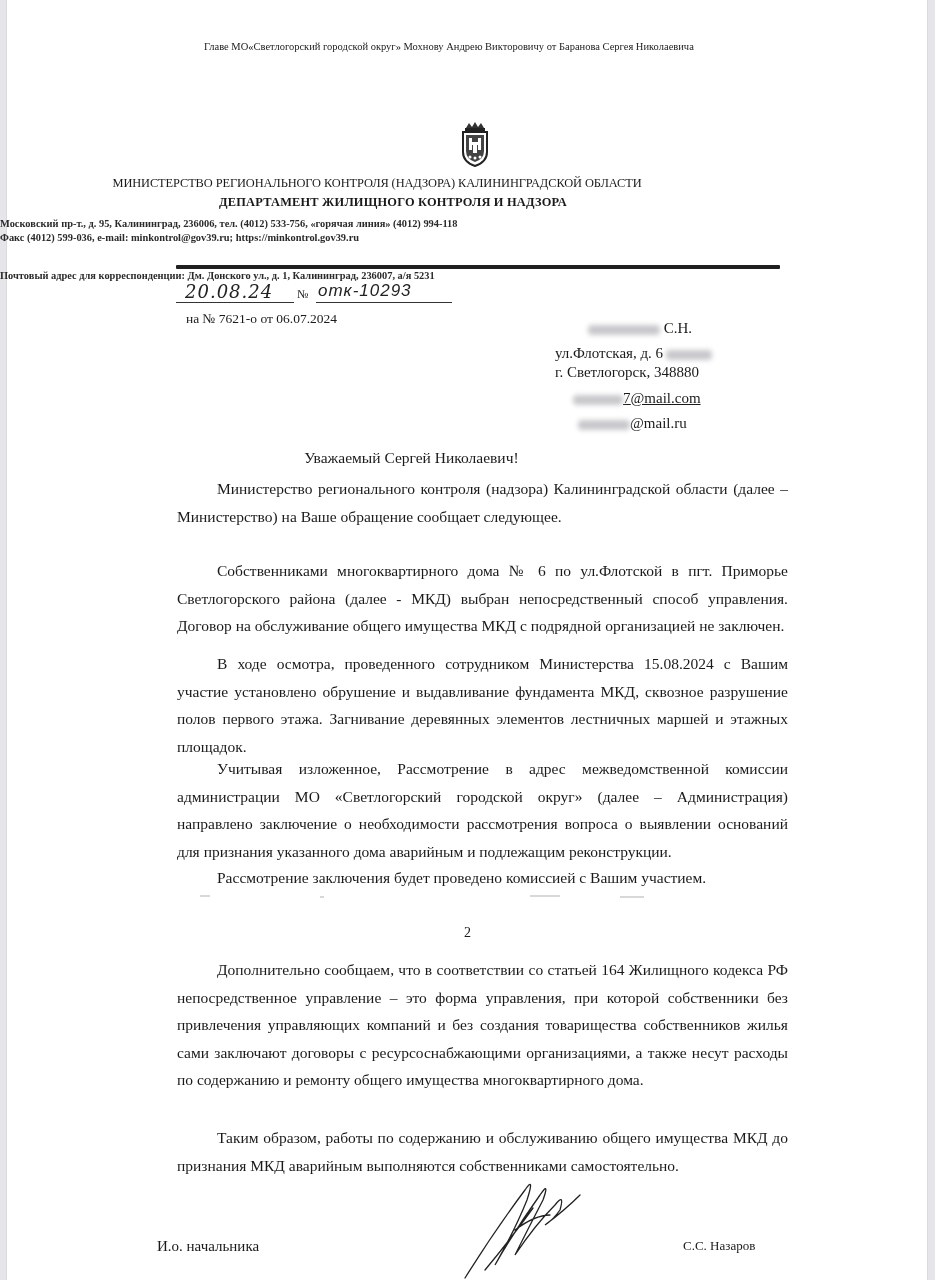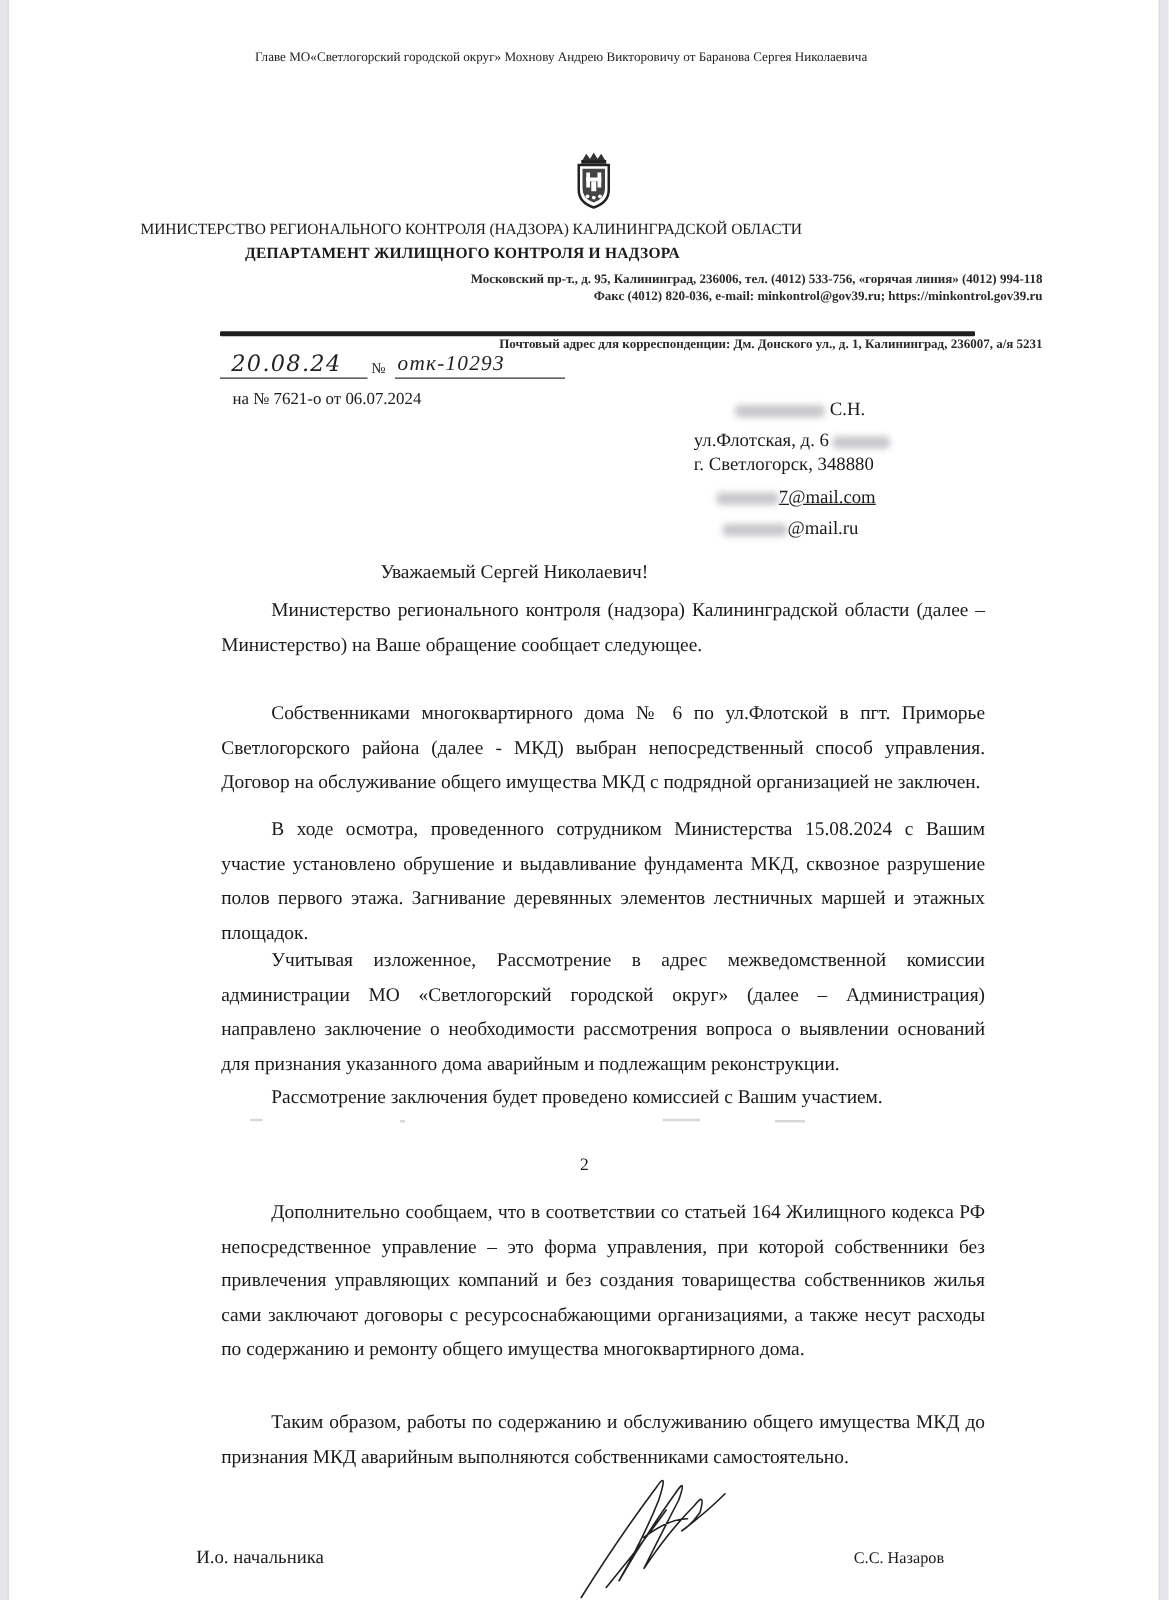--- a/index.html
+++ b/index.html
@@ -8,28 +8,28 @@
     background: #ffffff;
     font-family: "Liberation Serif", serif;
     color: #1a1a1a;
   }
   .edge-left { position: absolute; left: 0; top: 0; width: 6px; height: 1280px; background: #e6e6ea; border-right: 1px solid #d9d9de; }
   .edge-right { position: absolute; right: 0; top: 0; width: 7px; height: 1280px; background: #e6e6ea; border-left: 1px solid #d9d9de; }
   .abs { position: absolute; white-space: nowrap; }
   .addressee-top { left: 204px; top: 41px; font-size: 10.5px; color: #222; }
   .emblem { left: 458px; top: 120px; width: 34px; height: 48px; }
   .ministry { left: 0; width: 754px; top: 176px; text-align: center; font-size: 12.4px; letter-spacing: -0.1px; }
-  .dept { left: 0; width: 740px; top: 195px; text-align: center; font-size: 12.4px; font-weight: bold; letter-spacing: 0.2px; }
-  .contacts { left: 0; width: 834px; text-align: right; font-size: 10.4px; font-weight: bold; color: #2a2a2a; }
+  .dept { left: 0; width: 740px; top: 195px; text-align: center; font-size: 12.4px; font-weight: bold; letter-spacing: 0.2px; padding-left: 23px; }
+  .contacts { left: 0; width: 834px; text-align: left; font-size: 10.4px; font-weight: bold; color: #2a2a2a; }
   .c1 { top: 218px; } .c2 { top: 232px; } .c3 { top: 246px; margin-top: 24px; }
   .rule { left: 176px; top: 265px; width: 604px; height: 4px; background: #1f1f1f; border-radius: 1px; }
   .date-hand { left: 185px; top: 281px; font-family: "DejaVu Serif", serif; font-style: italic; font-size: 18px; color: #222; letter-spacing: 1px; }
   .date-line { left: 176px; top: 302px; width: 118px; height: 1px; background: #333; }
   .num-sign { left: 297px; top: 287px; font-size: 12px; }
-  .num-hand { left: 318px; top: 281px; font-family: Liberation Serif, serif; font-style: italic; font-size: 17px; color: #222; letter-spacing: 1px; text-align: right; }
+  .num-hand { left: 318px; top: 281px; font-family: Liberation Sans, sans-serif; font-style: italic; font-size: 17px; color: #222; letter-spacing: 1px; text-align: right; }
   .num-line { left: 316px; top: 302px; width: 136px; height: 1px; background: #333; }
   .ref { left: 186px; top: 311px; font-size: 13.5px; }
   .recipient { font-size: 15px; }
   .blur { display: inline-block; height: 10px; background: #c8c8cc; filter: blur(2.5px); vertical-align: middle; border-radius: 4px; }
   .r-name { left: 588px; top: 320px; }
   .r-street { left: 555px; top: 345px; }
   .r-city { left: 555px; top: 364px; }
   .r-gmail { left: 573px; top: 390px; }
   .r-gmail .u { text-decoration: underline; }
   .r-mail { left: 578px; top: 415px; }
@@ -68,21 +68,21 @@
   <rect x="11" y="22" width="12" height="3" fill="#fff"></rect>
   <rect x="15" y="25" width="4" height="8" fill="#fff"></rect>
   <circle cx="12" cy="37" r="1.5" fill="#fff"></circle>
     <circle cx="17" cy="38" r="1.5" fill="#fff"></circle>
     <circle cx="22" cy="37" r="1.5" fill="#fff"></circle>
 </svg>
 
 <div class="abs ministry">МИНИСТЕРСТВО РЕГИОНАЛЬНОГО КОНТРОЛЯ (НАДЗОРА) КАЛИНИНГРАДСКОЙ ОБЛАСТИ</div>
 <div class="abs dept">ДЕПАРТАМЕНТ ЖИЛИЩНОГО КОНТРОЛЯ И НАДЗОРА</div>
 <div class="abs contacts c1">Московский пр-т., д. 95, Калининград, 236006, тел. (4012) 533-756, «горячая линия» (4012) 994-118</div>
-<div class="abs contacts c2">Факс (4012) 820-036, e-mail: minkontrol@gov39.ru; https://minkontrol.gov39.ru</div>
+<div class="abs contacts c2">Факс (4012) 599-036, e-mail: minkontrol@gov39.ru; https://minkontrol.gov39.ru</div>
 <div class="abs contacts c3">Почтовый адрес для корреспонденции: Дм. Донского ул., д. 1, Калининград, 236007, а/я 5231</div>
 <div class="abs rule"></div>
 
 <div class="abs date-hand">20.08.24</div>
 <div class="abs date-line"></div>
 <div class="abs num-sign">№</div>
 <div class="abs num-hand">отк-10293</div>
 <div class="abs num-line"></div>
 <div class="abs ref">на № 7621-о  от  06.07.2024</div>
 

